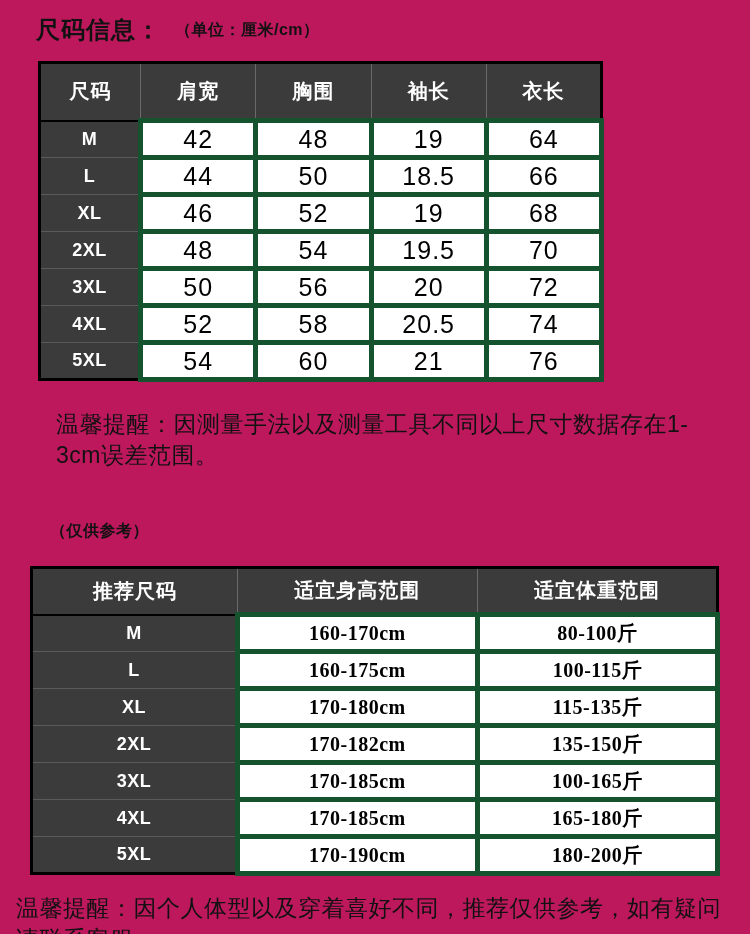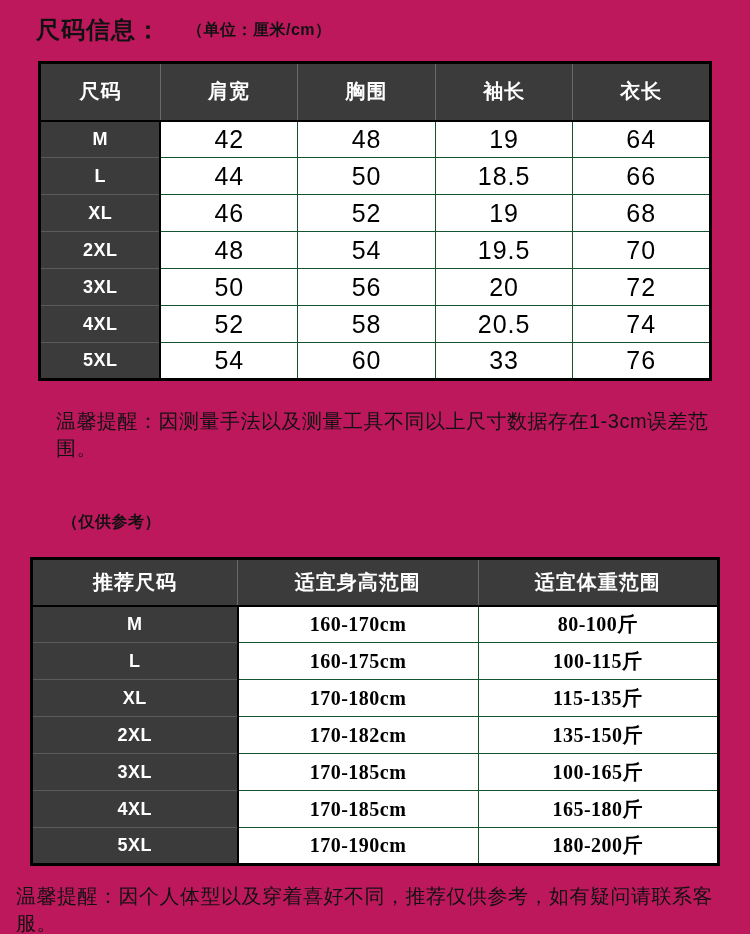--- a/index.html
+++ b/index.html
@@ -24,29 +24,29 @@
   .h-title {
     font-size: 24px;
     font-weight: 900;
     color: #111111;
     letter-spacing: 1px;
   }
   .h-sub {
     font-size: 16px;
     font-weight: 700;
     color: #111111;
-    margin-left: 26px;
+    margin-left: 14px;
     letter-spacing: 0.5px;
   }
   table.tbl {
     border-collapse: collapse;
     table-layout: fixed;
     border: 3px solid #000000;
   }
-  .tbl1 { width: 674px; margin: 15px 0 0 38px; }
+  .tbl1 { width: 566px; margin: 15px 0 0 38px; }
   .tbl2 { width: 690px; margin: 24px 0 0 30px; }
   .tbl thead th {
     background: #3b3b3b;
     color: #ffffff;
     font-size: 20px;
     font-weight: 700;
     border-left: 1px solid #6a6a6a;
     border-right: 1px solid #6a6a6a;
     border-bottom: 2px solid #000000;
     letter-spacing: 1px;
@@ -62,36 +62,36 @@
     border-top: 1px solid #5a5a5a;
     border-bottom: 1px solid #5a5a5a;
     border-right: 2px solid #000000;
     letter-spacing: 0.5px;
   }
   .tbl tbody td {
     background: #ffffff;
     color: #000000;
     text-align: center;
     vertical-align: middle;
-    border: 1px solid #14532d;
+    border: 5px solid #14532d;
   }
   .tbl1 tbody td {
     font-size: 25px;
     font-weight: 400;
     letter-spacing: 1px;
   }
   .tbl2 tbody td {
     font-size: 20px;
     font-weight: 700;
     letter-spacing: 0.5px;
     font-family: Liberation Serif, serif;
   }
   th { text-align: center; vertical-align: middle; }
   .note {
-    font-size: 20px;
+    font-size: 23px;
     color: #111111;
     font-weight: 400;
     letter-spacing: 0.5px;
   }
   .note-1 { margin: 27px 20px 0 56px; }
   .note-2 { margin: 17px 14px 4px 16px; }
 </style>
 </head>
 <body>
 
@@ -159,21 +159,21 @@
         <th class="rowhead">4XL</th>
         <td>52</td>
         <td>58</td>
         <td>20.5</td>
         <td>74</td>
       </tr>
       <tr>
         <th class="rowhead">5XL</th>
         <td>54</td>
         <td>60</td>
-        <td>33</td>
+        <td>21</td>
         <td>76</td>
       </tr>
     </tbody>
   </table>
 
   <p class="note note-1">温馨提醒：因测量手法以及测量工具不同以上尺寸数据存在1-3cm误差范围。</p>
 
   <div class="heading heading-2">
     <span class="h-sub">（仅供参考）</span>
   </div>

